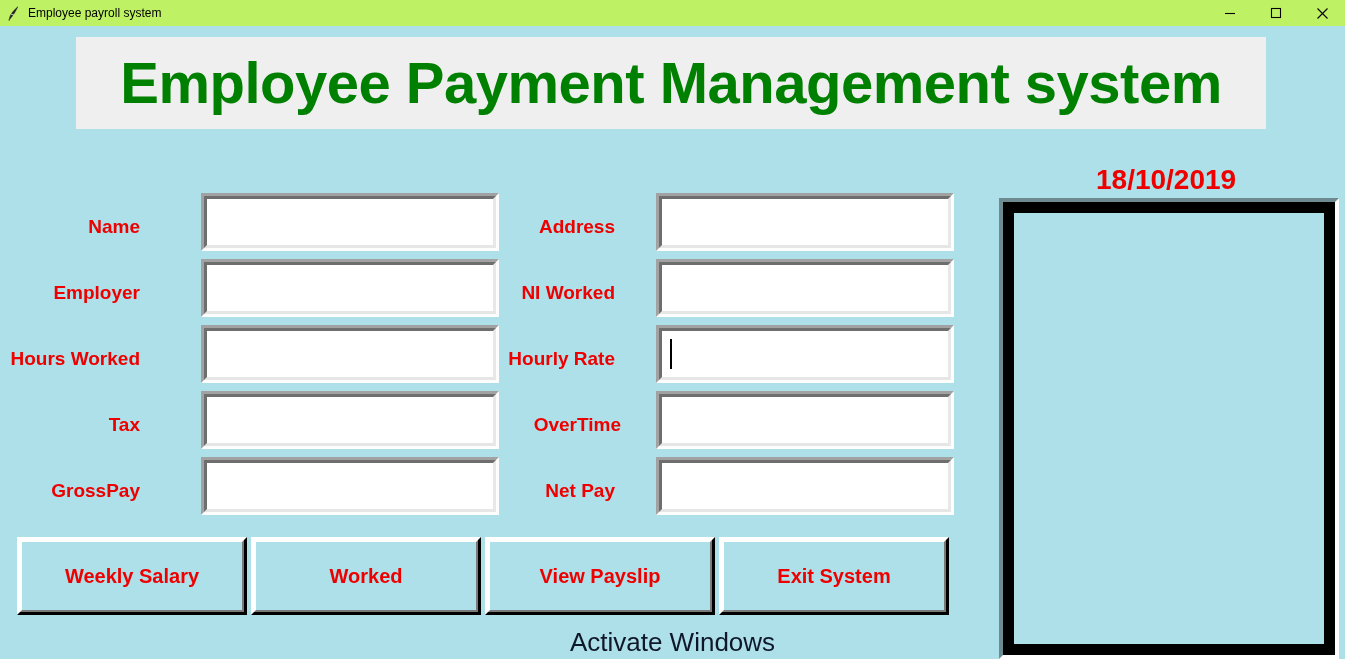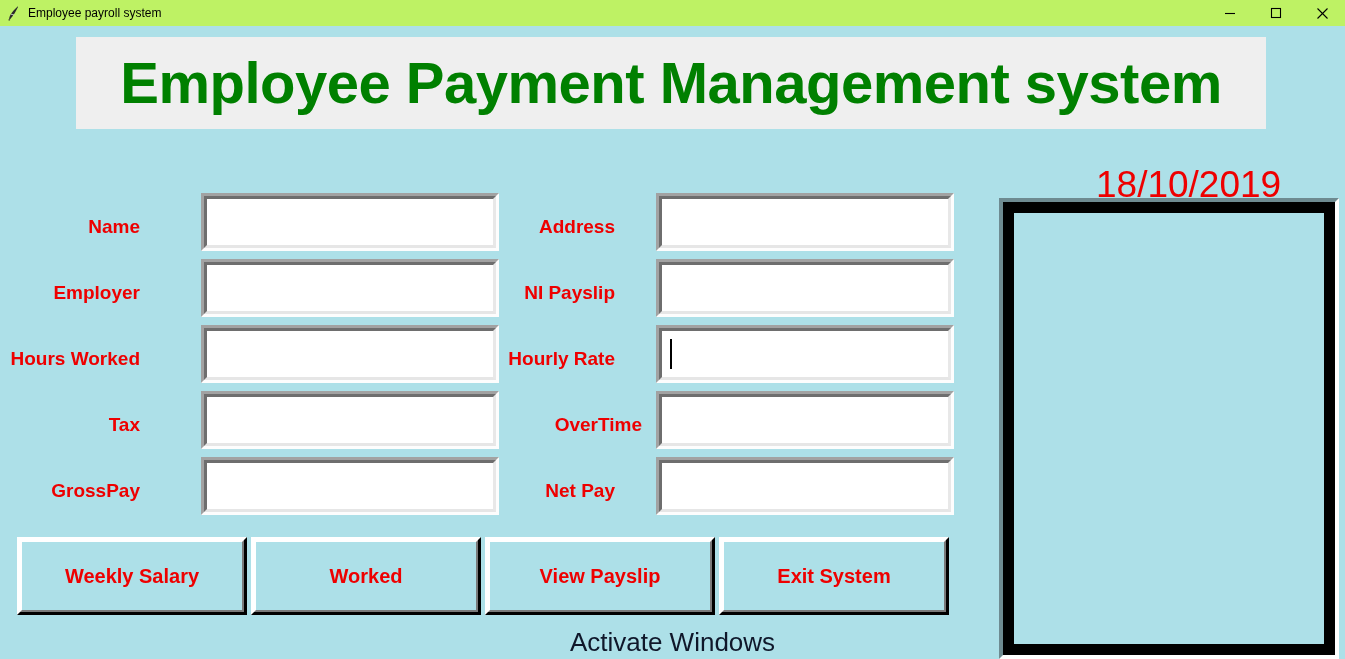--- a/index.html
+++ b/index.html
@@ -152,22 +152,22 @@
   .btn-label {
     font-size: 20px;
     font-weight: bold;
     color: #ee0000;
     white-space: nowrap;
   }
 
   
   #date-display {
     position: absolute;
-    font-size: 37px;
-    font-weight: normal;
+    font-size: 28px;
+    font-weight: bold;
     color: #ee0000;
     white-space: nowrap;
     line-height: 1;
   }
 
   
   #payslip-panel {
     position: absolute;
     border-style: solid;
     border-width: 4px;
@@ -296,36 +296,36 @@
       </div>
     </div>
 
     <div class="field-label lbl-left" style="left:455px; top:189px;">Address</div>
     <div class="entry" style="left:656px; top:165px; width:298px;">
       <div class="entry-inner">
         <span class="entry-text"></span>
       </div>
     </div>
 
-    <div class="field-label lbl-left" style="left:455px; top:255px;">NI Payslip</div>
+    <div class="field-label lbl-left" style="left:455px; top:255px;">NI Worked</div>
     <div class="entry" style="left:656px; top:231px; width:298px;">
       <div class="entry-inner">
         <span class="entry-text"></span>
       </div>
     </div>
 
     <div class="field-label lbl-left" style="left:455px; top:321px;">Hourly Rate</div>
     <div class="entry" style="left:656px; top:297px; width:298px;">
       <div class="entry-inner">
         <span class="entry-text"></span>
         <span class="caret"></span>
       </div>
     </div>
 
-    <div class="field-label lbl-left" style="left:482px; top:387px;text-align:right;">OverTime</div>
+    <div class="field-label lbl-left" style="left:461px; top:387px;text-align:right;">OverTime</div>
     <div class="entry" style="left:656px; top:363px; width:298px;">
       <div class="entry-inner">
         <span class="entry-text"></span>
       </div>
     </div>
 
     <div class="field-label lbl-left" style="left:455px; top:453px;">Net Pay</div>
     <div class="entry" style="left:656px; top:429px; width:298px;">
       <div class="entry-inner">
         <span class="entry-text"></span>

